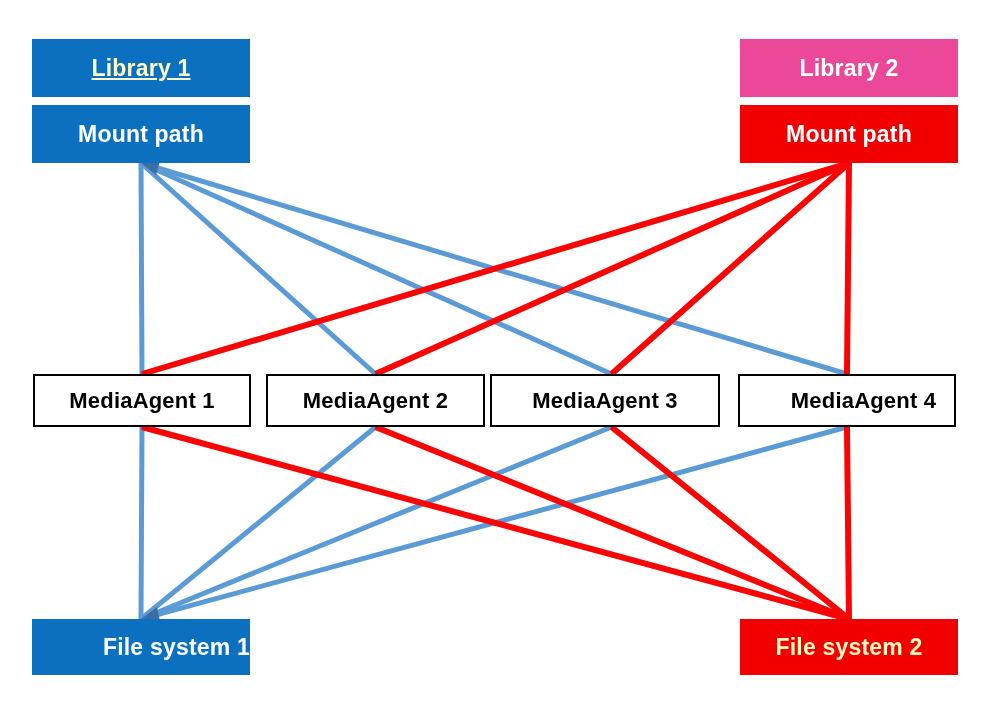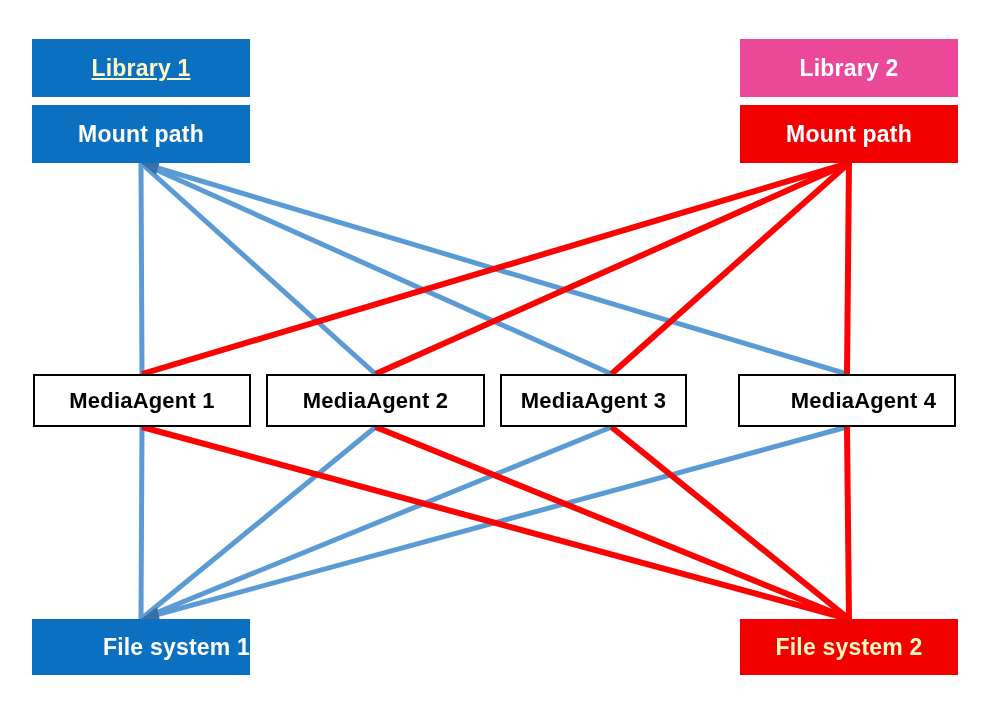--- a/index.html
+++ b/index.html
@@ -41,21 +41,21 @@
     border: 2.5px solid #000000;
     font-size: 22px;
   }
   
   .n-library1 { left: 32px;  top: 39px;  width: 218px; height: 58px; }
   .n-mount1   { left: 32px;  top: 105px; width: 218px; height: 58px; }
   .n-library2 { left: 740px; top: 39px;  width: 218px; height: 58px; }
   .n-mount2   { left: 740px; top: 105px; width: 218px; height: 58px; }
   .n-ma1      { left: 33px;  top: 374px; width: 218px; height: 53px; text-align: right; }
   .n-ma2      { left: 266px; top: 374px; width: 219px; height: 53px; }
-  .n-ma3      { left: 500px; top: 374px; width: 187px; height: 53px; }
+  .n-ma3      { left: 490px; top: 374px; width: 230px; height: 53px; }
   .n-ma4      { left: 738px; top: 374px; width: 218px; height: 53px; }
   .n-fs1      { left: 32px;  top: 619px; width: 218px; height: 56px; justify-content: flex-end; }
   .n-fs2      { left: 740px; top: 619px; width: 218px; height: 56px; }
 </style>
 </head>
 <body>
 
 <div class="canvas">
 
   <svg class="edges-svg" viewBox="0 0 998 713">

